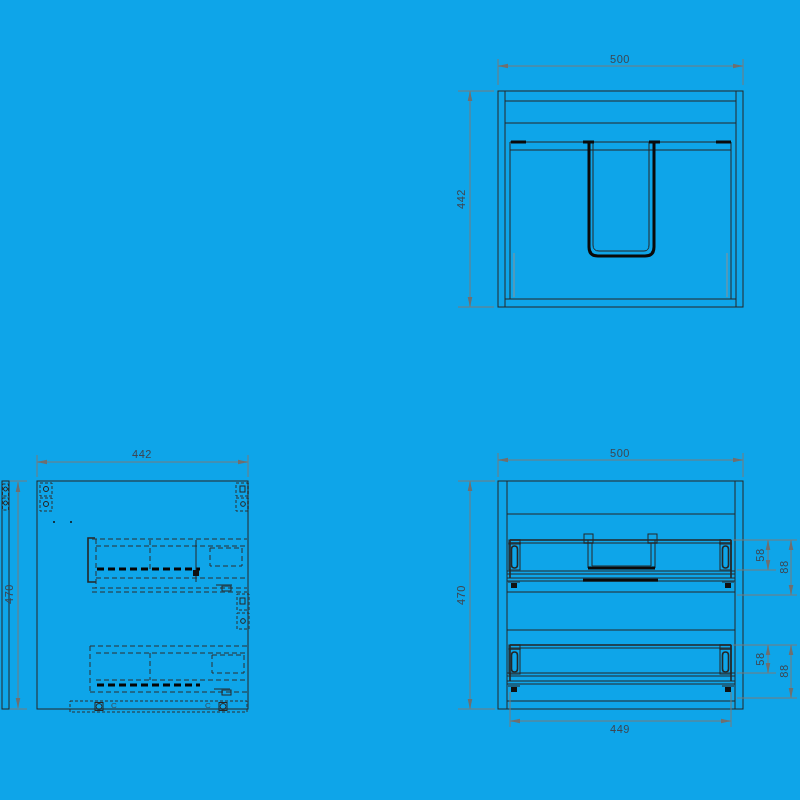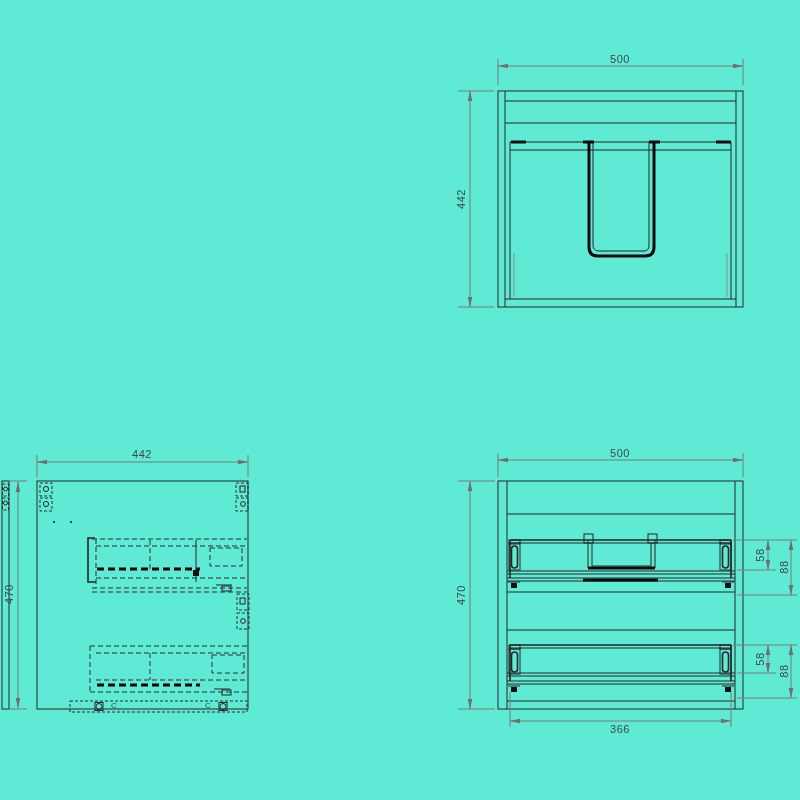--- a/index.html
+++ b/index.html
@@ -1,16 +1,16 @@
 <!DOCTYPE html>
 <html style="--dim-text: #3e4651;"><head>
 <meta charset="utf-8">
 <style>
   html,body{margin:0;padding:0;background:#fff;}
-  .sheet{position:relative;width:800px;height:800px;background:#5eead4;
+  .sheet{position:relative;width:800px;height:800px;background:#0ea5e9;
          font-family:"Liberation Sans",sans-serif;overflow:hidden;}
   .sheet svg{position:absolute;left:0;top:0;}
   .dim{position:absolute;transform:translate(-50%,-50%);font-size:11px;
        color:var(--dim-text,#3e4651);letter-spacing:.6px;white-space:nowrap;line-height:1;}
   .dim.v{transform:translate(-50%,-50%) rotate(-90deg);}
   .dim.small{font-size:8px;letter-spacing:.2px;}
   
   .ol{stroke:#262626;stroke-width:1;fill:none;}
   .olh{stroke:#262626;stroke-width:1.6;fill:none;}
   .thick{stroke:#0a0a0a;stroke-width:3;fill:none;}
@@ -250,20 +250,20 @@
 <div class="dim" style="left:620px;top:59px;">500</div>
 <div class="dim v" style="left:461px;top:199px;">442</div>
 
 <div class="dim" style="left:142px;top:454px;">442</div>
 <div class="dim v" style="left:9px;top:594px;">470</div>
 <div class="dim small" style="left:114px;top:706px;">C</div>
 <div class="dim small" style="left:208px;top:706px;">C</div>
 
 <div class="dim" style="left:620px;top:453px;">500</div>
 <div class="dim v" style="left:461px;top:595px;">470</div>
-<div class="dim" style="left:620px;top:729px;">366</div>
+<div class="dim" style="left:620px;top:729px;">449</div>
 
 <div class="dim v" style="left:760px;top:555px;">58</div>
 <div class="dim v" style="left:784px;top:567px;">88</div>
 <div class="dim v" style="left:760px;top:659px;">58</div>
 <div class="dim v" style="left:784px;top:671px;">88</div>
 
 </div>
 
 </body></html>

